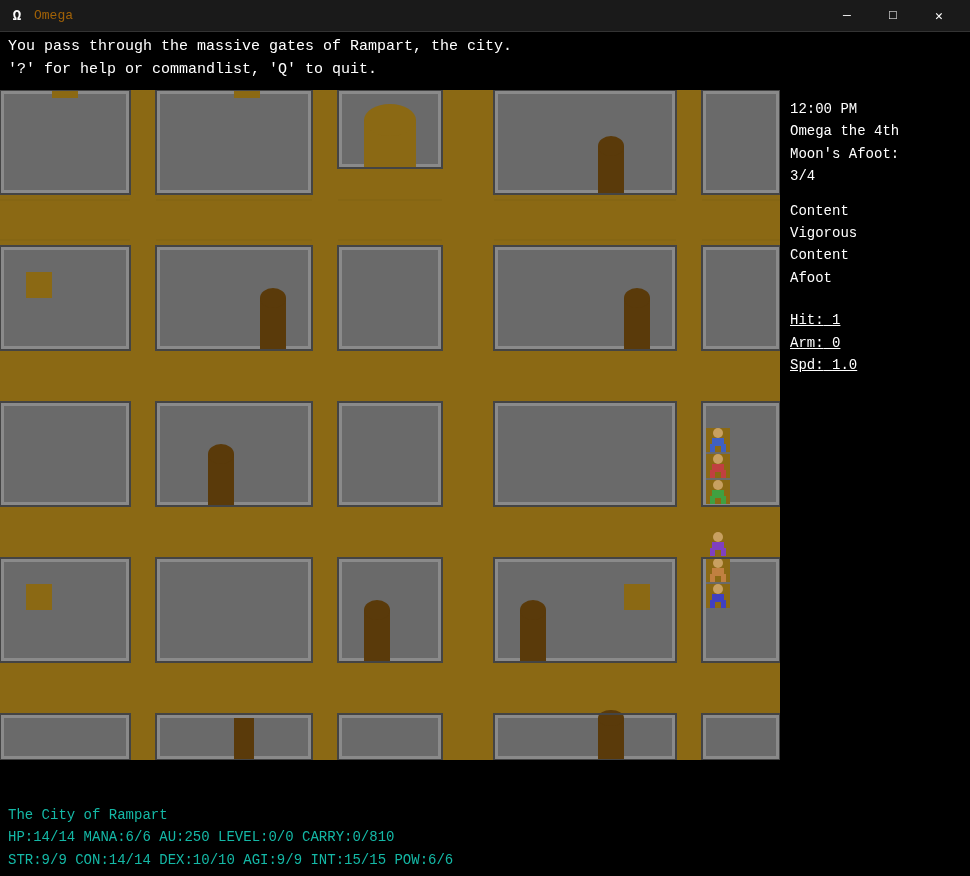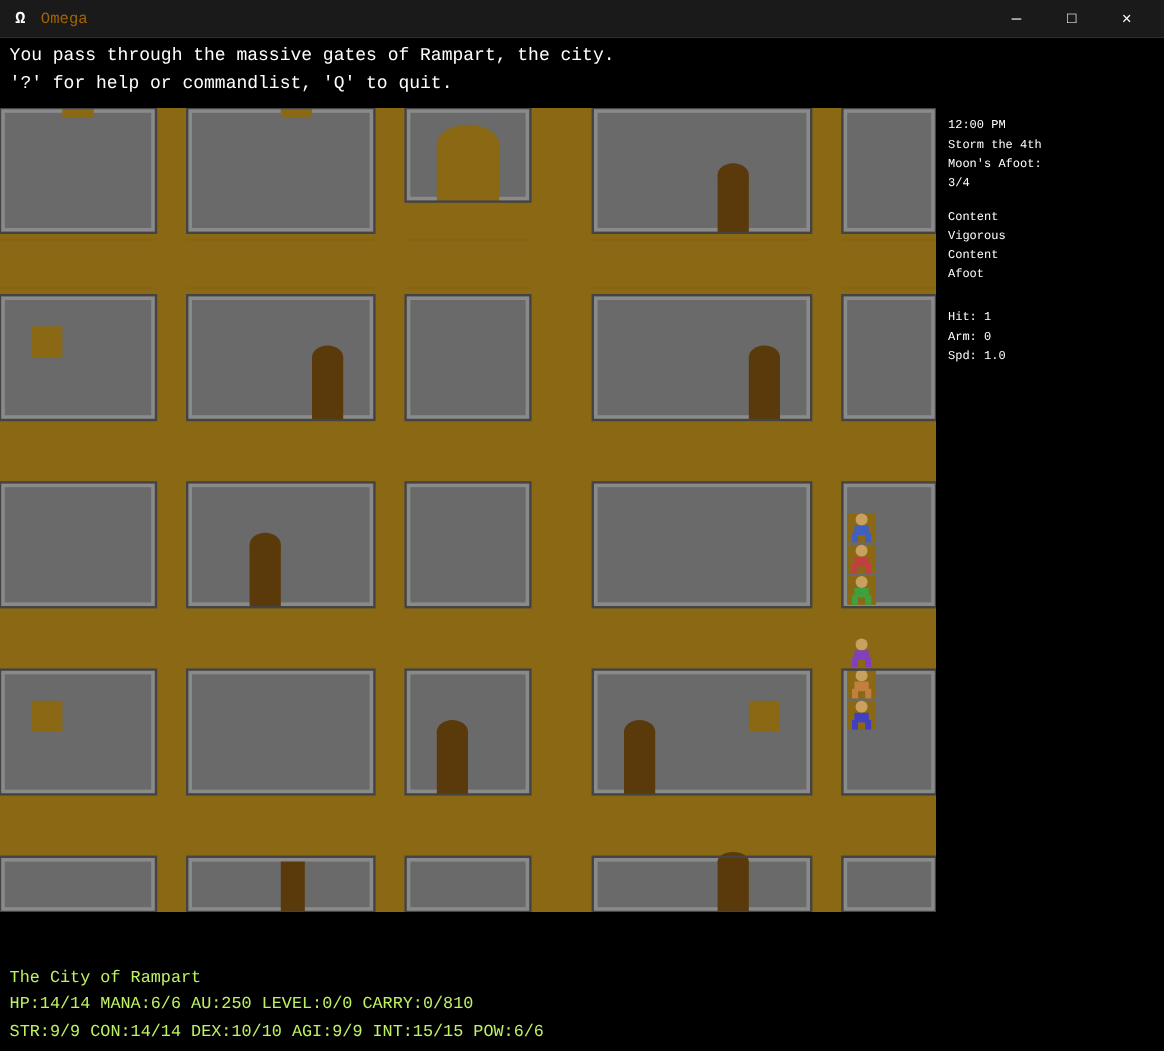--- a/index.html
+++ b/index.html
@@ -88,46 +88,46 @@
       position: relative;
       overflow: hidden;
     }
 
     
     #sidebar {
       width: 190px;
       height: 670px;
       background: #000;
       color: #fff;
-      font-size: 10px;
+      font-size: 14px;
       padding: 8px 10px;
       line-height: 1.6;
     }
 
     
     #status-bar {
       background: #000;
-      color: #bef264;
+      color: #14b8a6;
       font-size: 14px;
       padding: 2px 8px;
       height: 74px;
       line-height: 1.6;
     }
 
     
     #map-svg {
       position: absolute;
       top: 0; left: 0;
       width: 780px;
       height: 670px;
     }
 
     .sidebar-spacer { height: 12px; }
 
-    #sidebar-stats { margin-top: 8px; }
+    #sidebar-stats { margin-top: 8px; text-decoration: underline; }
   </style>
 </head>
 <body>
 
 <div id="titlebar">
   <div id="titlebar-icon">Ω</div>
   <div id="titlebar-title">Omega</div>
   <div id="titlebar-controls">
     <div class="title-btn">—</div>
     <div class="title-btn">□</div>
@@ -342,21 +342,21 @@
         <rect x="156" y="624" width="156" height="46" fill="none" stroke="#444" stroke-width="2"></rect>
         <rect x="338" y="624" width="104" height="46" fill="none" stroke="#444" stroke-width="2"></rect>
         <rect x="494" y="624" width="182" height="46" fill="none" stroke="#444" stroke-width="2"></rect>
         <rect x="702" y="624" width="78" height="46" fill="none" stroke="#444" stroke-width="2"></rect>
 
       </svg>
     </div>
 
     <div id="sidebar">
       <div>12:00 PM</div>
-      <div>Storm the 4th</div>
+      <div>Omega the 4th</div>
       <div>Moon's Afoot:</div>
       <div>3/4</div>
       <div class="sidebar-spacer"></div>
       <div>Content</div>
       <div>Vigorous</div>
       <div>Content</div>
       <div>Afoot</div>
       <div class="sidebar-spacer"></div>
       <div id="sidebar-stats">
         <div><span>Hit:</span> <span>1</span></div>

